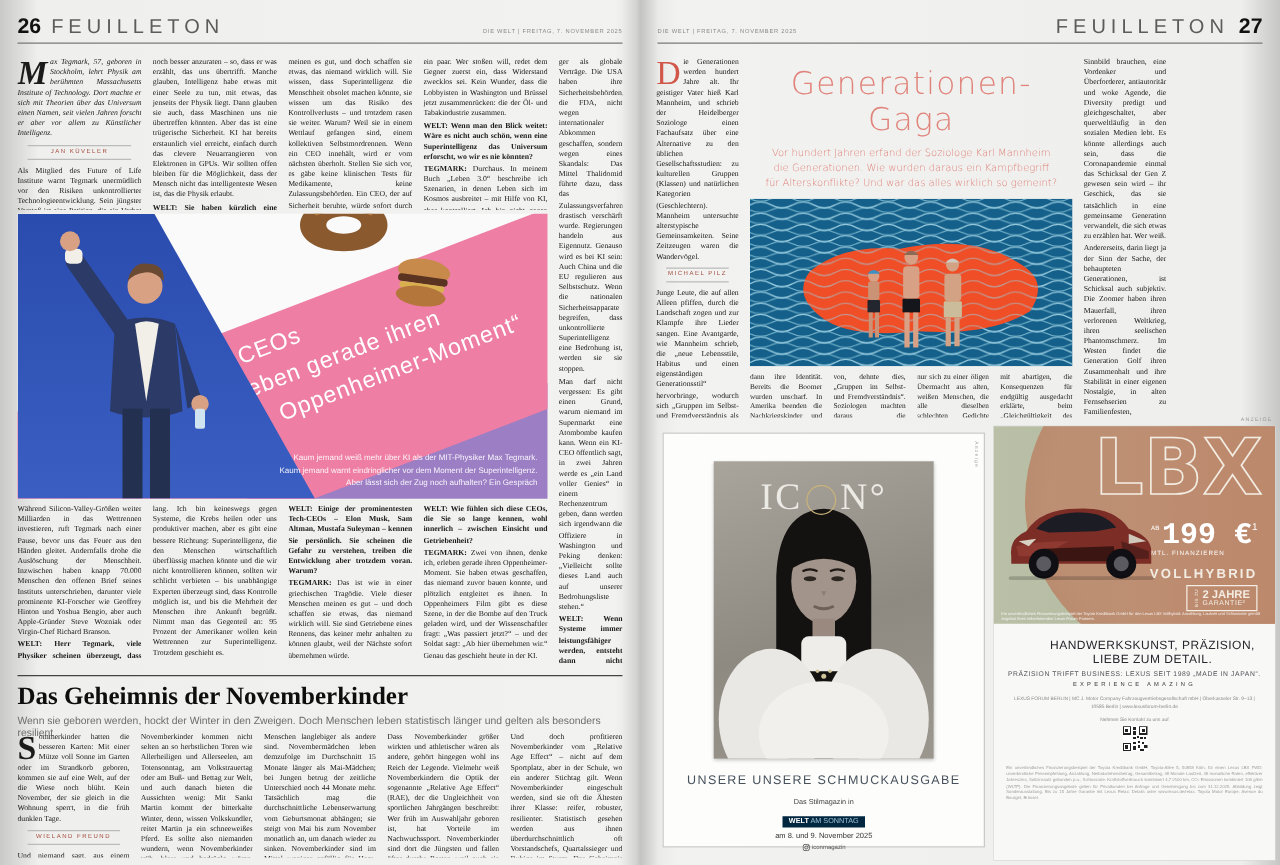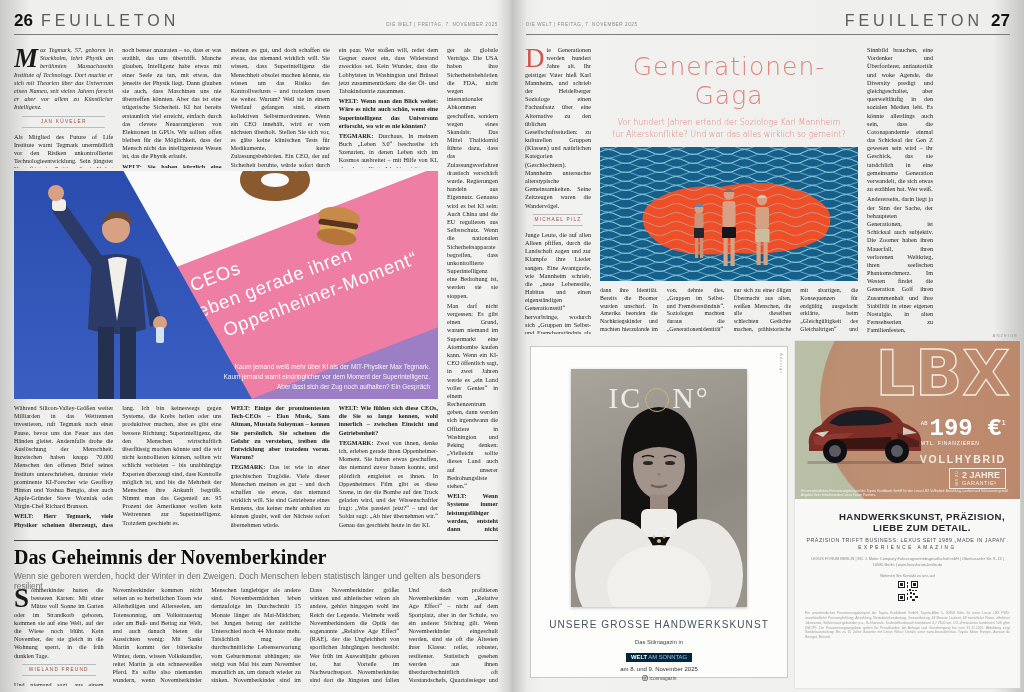--- a/index.html
+++ b/index.html
@@ -103,21 +103,21 @@
   .vollh{position:absolute;right:14px;top:112px;color:#f3ece2;font-family:"Liberation Sans",sans-serif;
          font-weight:bold;font-size:10.5px;letter-spacing:1.8px;z-index:3;}
   .warr{position:absolute;right:14px;top:127px;border:1px solid #f3ece2;color:#f3ece2;z-index:3;
         display:flex;align-items:center;gap:3px;padding:2px 5px;font-family:"Liberation Sans",sans-serif;}
   .warr .rot{writing-mode:vertical-rl;transform:rotate(180deg);font-size:3.6px;letter-spacing:.5px;}
   .warr .big{font-size:9px;font-weight:bold;line-height:1;}
   .warr .sm{font-size:5.5px;letter-spacing:.5px;}
   .lexfine{position:absolute;left:6px;right:6px;bottom:2px;color:rgba(255,255,255,.85);font-size:3.2px;
            line-height:1.3;z-index:3;font-family:"Liberation Sans",sans-serif;}
   .lexbody{text-align:center;font-family:"Liberation Sans",sans-serif;}
-  .lexh1{font-size:9.6px;font-weight:bold;color:#26262e;letter-spacing:.4px;margin-top:12px;margin-left:29px;}
+  .lexh1{font-size:9.6px;font-weight:normal;color:#26262e;letter-spacing:.4px;margin-top:12px;margin-left:29px;}
   .lexh2{font-size:5.4px;color:#55555d;letter-spacing:.5px;margin-top:4px;}
   .lextag{font-size:4.6px;color:#3a3a40;letter-spacing:2.6px;margin-top:2px;}
   .lexdealer{font-size:3.9px;color:#8a8a88;margin-top:6px;line-height:1.5;padding:0 14px;}
   .lexcontact{font-size:3.9px;color:#8a8a88;margin-top:5px;}
   .lexlegal{font-size:3.4px;color:#a0a09e;text-align:justify;line-height:1.45;margin:6px 10px 0 10px;}
   .qr{margin-top:3px;}
 </style>
 </head>
 <body>
 
@@ -265,20 +265,21 @@
         <div class="col">
           <p class="bp"><span class="drop dropred">D</span>ie Generationen werden hundert Jahre alt. Ihr geistiger Vater hieß Karl Mannheim, und schrieb der Heidelberger Soziologe einen Fachaufsatz über eine Alternative zu den üblichen Gesellschaftsstudien: zu kulturellen Gruppen (Klassen) und natürlichen Kategorien (Geschlechtern). Mannheim untersuchte alterstypische Gemeinsamkeiten. Seine Zeitzeugen waren die Wandervögel.</p>
           <div class="byline">MICHAEL PILZ</div>
           <p class="bp">Junge Leute, die auf allen Alleen pfiffen, durch die Landschaft zogen und zur Klampfe ihre Lieder sangen. Eine Avantgarde, wie Mannheim schrieb, die „neue Lebensstile, Habitus und einen eigenständigen Generationsstil“ hervorbringe, wodurch sich „Gruppen im Selbst- und Fremdverständnis als Generationen erkennbar werden“. Selbstverständlich – das war noch den Musikvideos bewusst, die Mannheim für seinen Begriff und seinen Kanon hielt – schärften die Alten und die Jungen schon am Mühlenkanal zu definieren. Die Industriemoderne brachte die Zeiten in Schwung und immer schnelleren Wertewandel mit sich. Jugend- und Reformbewegungen entstanden um die Jahrhundertwende, Ausdruckstanz und Jazz. Karl Mannheim selbst rebellierte gegen den Marxismus seiner Lehrmeister mit Streitschriften wie „Ideologie und Utopie“. Sein soziologisches Vermächtnis aber wurde „Das Problem der Generationen“, wie der Fachaufsatz hieß.</p>
         </div>
       </div>
     <div class="gcenter">
       <div class="genhead">Generationen-Gaga</div>
       <div class="gensub">
         <div>Vor hundert Jahren erfand der Soziologe Karl Mannheim</div>
+        <div>die Generationen. Wie wurden daraus ein Kampfbegriff</div>
         <div>für Alterskonflikte? Und war das alles wirklich so gemeint?</div>
       </div>
       <div class="genill">
         <svg width="258" height="134" viewBox="0 0 258 134">
           <defs>
             <pattern id="wv" width="34" height="9" patternUnits="userSpaceOnUse">
               <path d="M0 5 Q8.5 0 17 5 T34 5" stroke="#9fd0e2" stroke-width="1" fill="none"></path>
             </pattern>
             <pattern id="wv2" width="34" height="9" patternUnits="userSpaceOnUse" patternTransform="translate(17,4)">
               <path d="M0 5 Q8.5 1 17 5 T34 5" stroke="#7cb8cf" stroke-width="0.8" fill="none"></path>
@@ -371,21 +372,21 @@
         <rect x="70" y="140" width="36" height="28" rx="6" fill="#eeedea"></rect>
 
         <ellipse cx="46" cy="206" rx="42" ry="56" fill="#e9e8e4"></ellipse>
         <ellipse cx="130" cy="206" rx="42" ry="56" fill="#e9e8e4"></ellipse>
         <ellipse cx="88" cy="218" rx="52" ry="42" fill="#f1f0ec"></ellipse>
         <circle cx="88" cy="172" r="2" fill="#cfc49a"></circle>
         <circle cx="83" cy="168" r="1.4" fill="#cfc49a"></circle>
         <circle cx="93" cy="168" r="1.4" fill="#cfc49a"></circle>
       </svg>
     </div>
-    <div class="schmuck">UNSERE GROSSE HANDWERKSKUNST</div>
+    <div class="schmuck">UNSERE UNSERE SCHMUCKAUSGABE</div>
     <div class="stilline">Das Stilmagazin in</div>
     <div>
       <span class="wamsbadge"><span class="b">WELT</span><span class="l"> AM SONNTAG</span></span>
     </div>
     <div class="dateln">am 8. und 9. November 2025</div>
     <div class="insta">
       <svg width="6" height="6" viewBox="0 0 12 12">
         <rect x="1" y="1" width="10" height="10" rx="3" fill="none" stroke="#555" stroke-width="1.4"></rect>
         <circle cx="6" cy="6" r="2.4" fill="none" stroke="#555" stroke-width="1.4"></circle>
         <circle cx="9" cy="3" r="0.9" fill="#555"></circle>

